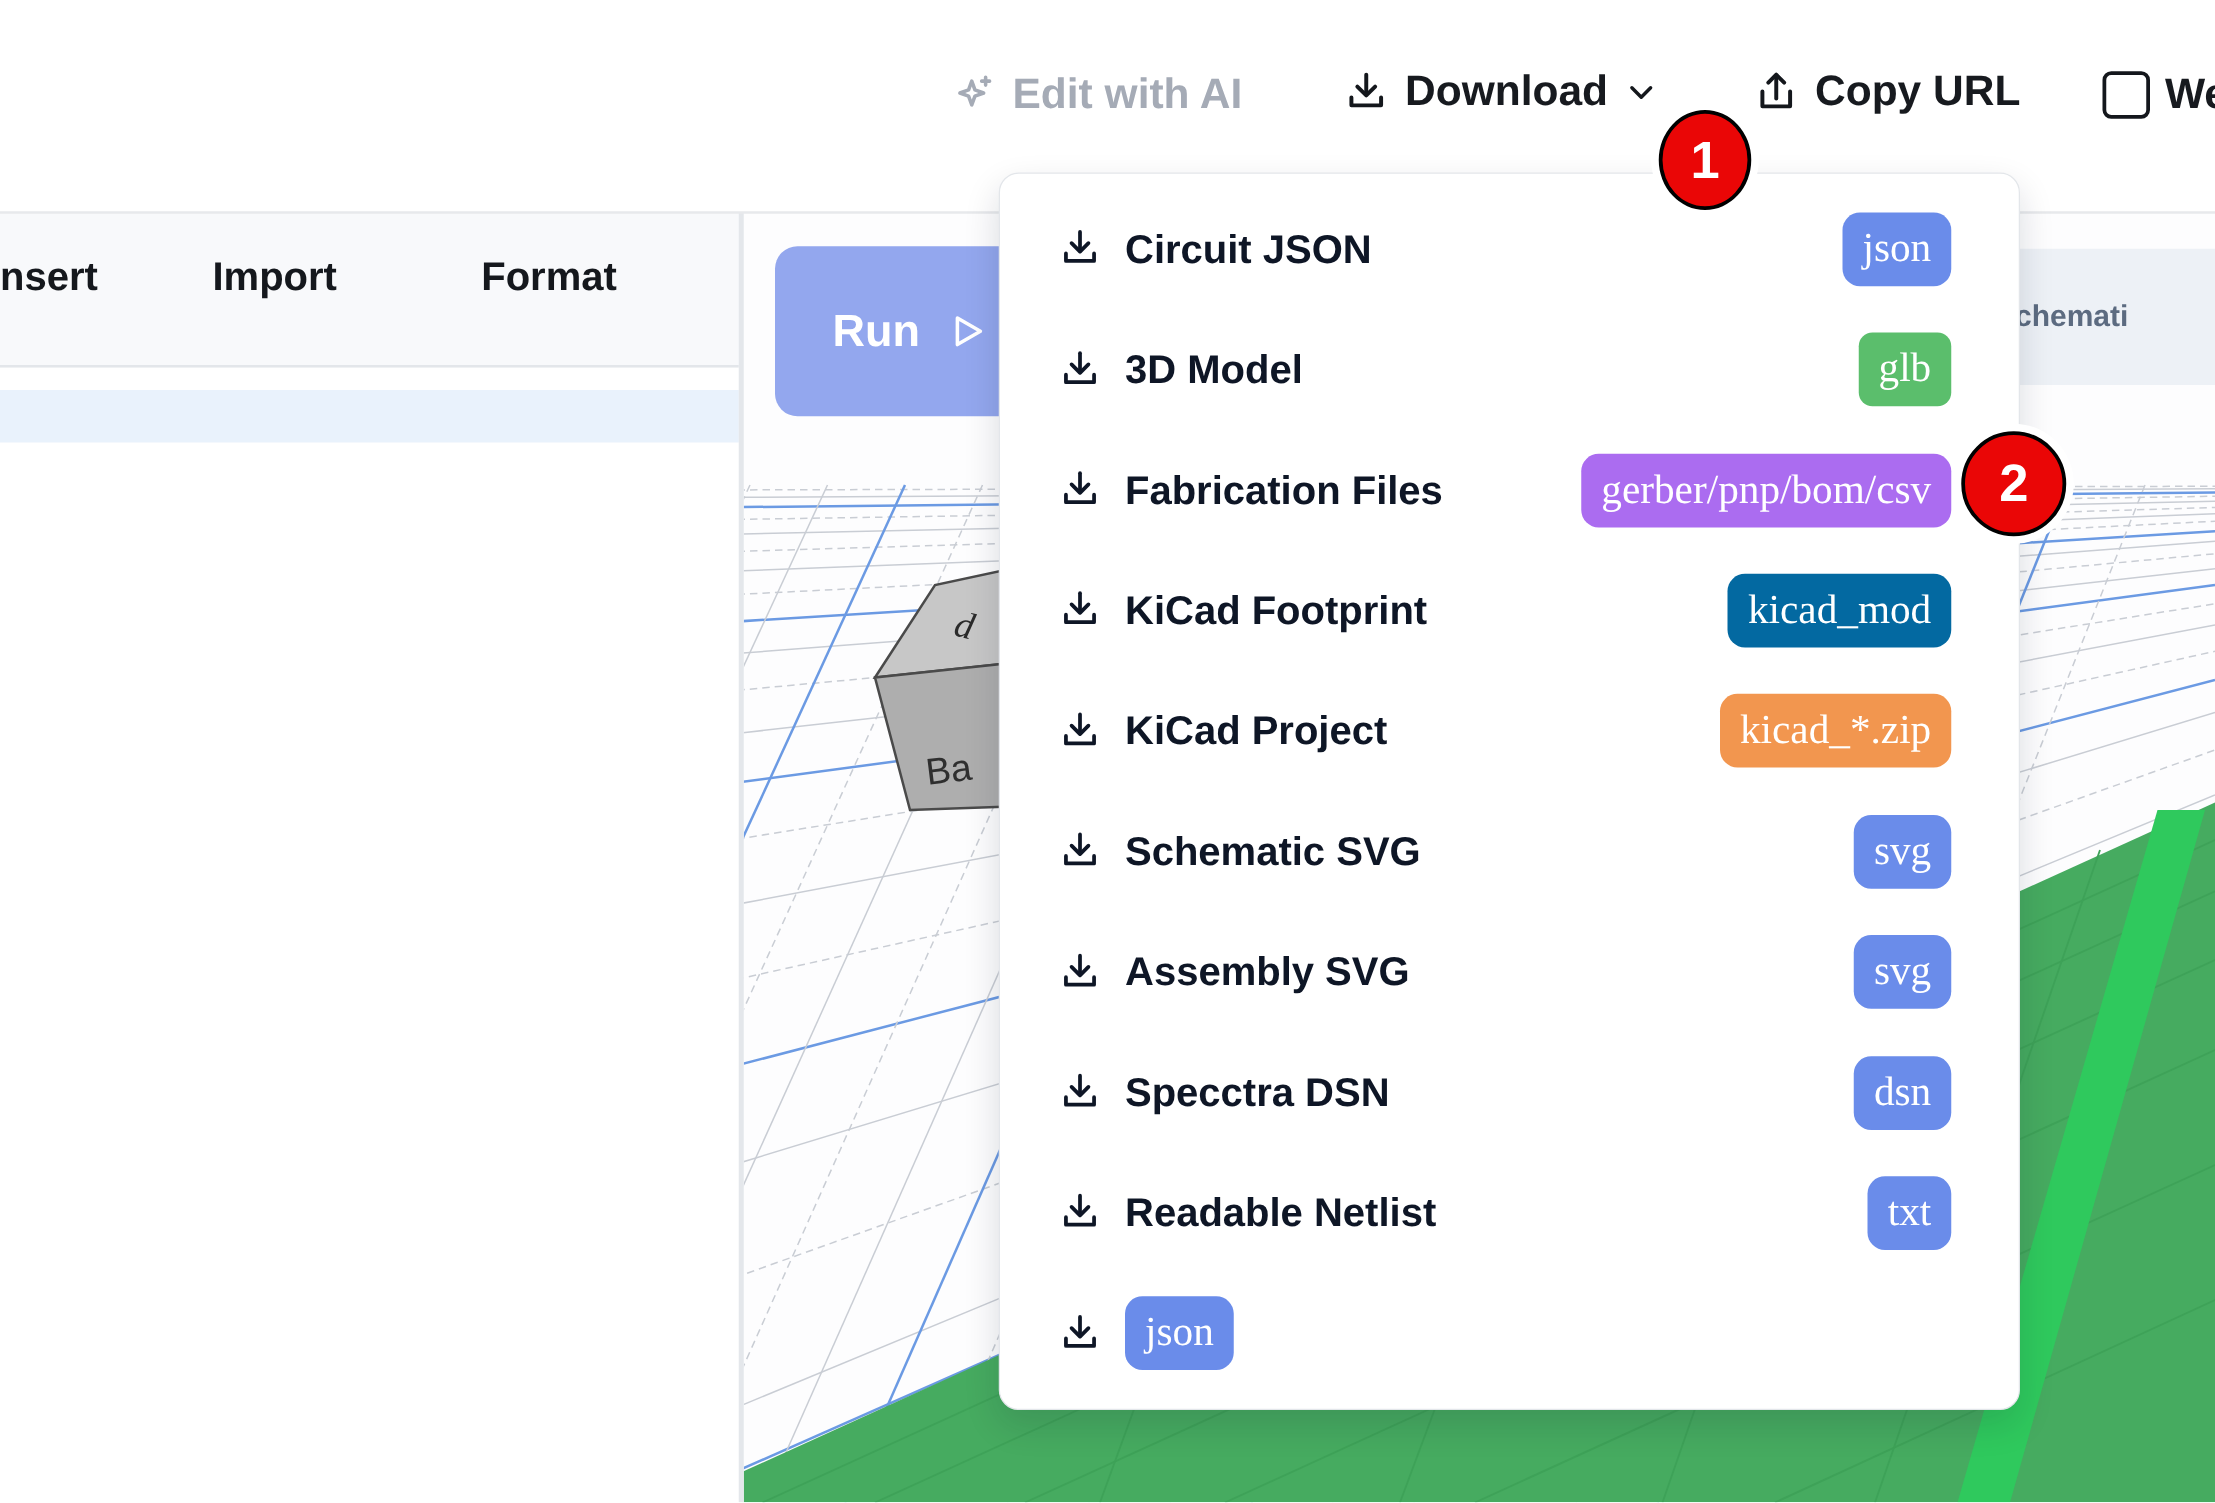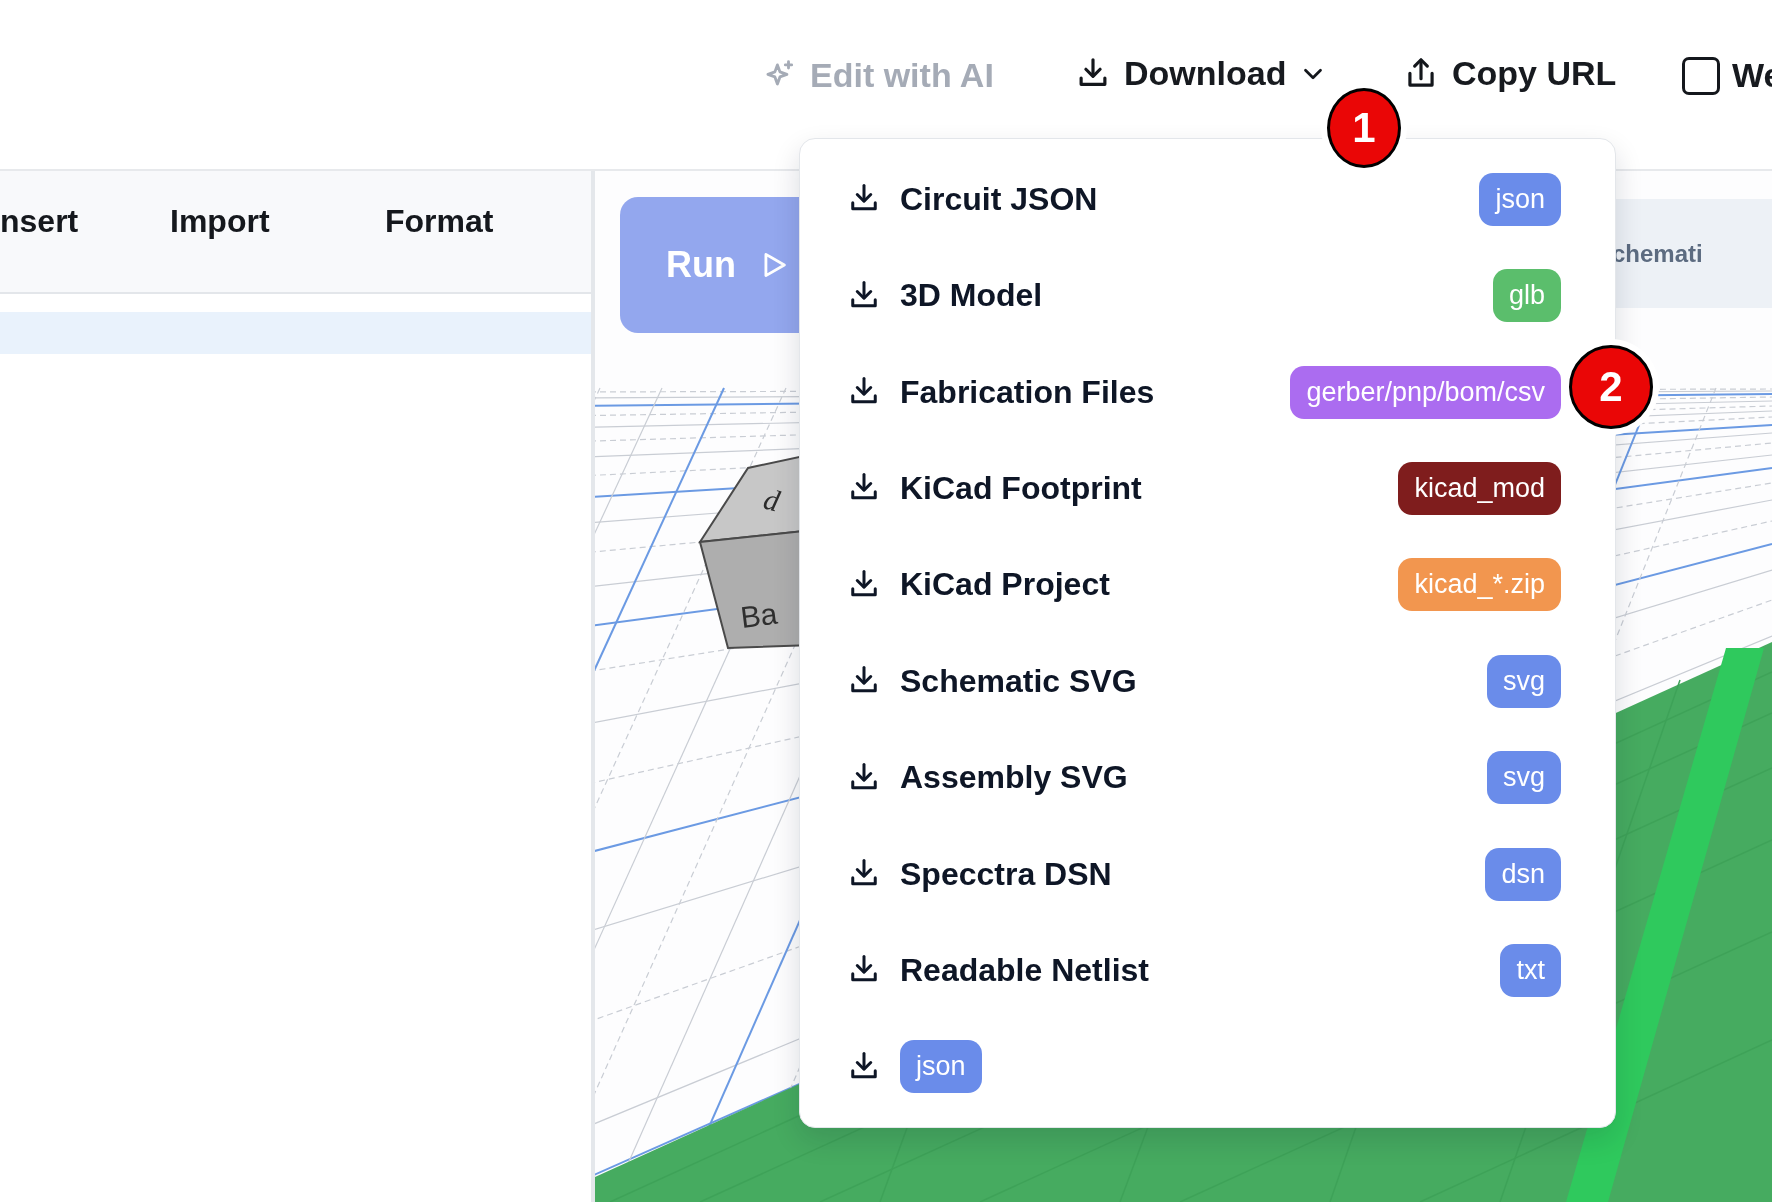--- a/index.html
+++ b/index.html
@@ -34,21 +34,21 @@
   .tab-band span{font-size:24px;font-weight:600;color:#5C6B80;padding-left:52px;}
 
   
   .dropdown{position:absolute;left:799px;top:138px;width:817px;height:990px;background:#fff;
             border:1px solid #E3E6EA;border-radius:16px;z-index:5;
             box-shadow:0 12px 28px rgba(16,24,40,.14);
             display:flex;flex-direction:column;padding:12px 0;box-sizing:border-box;}
   .menu-row{flex:1 1 auto;display:flex;align-items:center;padding:0 54px 0 46px;cursor:pointer;}
   .menu-row .dl-icon{width:36px;height:36px;color:#0E1626;margin-right:18px;flex:0 0 auto;}
   .menu-label{font-size:32px;font-weight:600;color:#0E1626;flex:1 1 auto;}
-  .badge{font-family:Liberation Sans, sans-serif;font-size:27px;color:#fff;
+  .badge{font-family:Liberation Serif, serif;font-size:33px;color:#fff;
          padding:13px 16px;border-radius:14px;line-height:1;flex:0 0 auto;}
 
   
   .marker{position:absolute;border-radius:50%;border:3px solid #000;box-shadow:0 0 0 6px #fff;
           display:flex;align-items:center;justify-content:center;
           color:#fff;font-size:42px;font-weight:bold;z-index:9;}
   .marker-1{left:1327px;top:88px;width:68px;height:74px;}
   .marker-2{left:1569px;top:345px;width:78px;height:78px;}
 </style>
 </head>
@@ -214,41 +214,41 @@
       <span class="badge" style="background-color: rgb(106, 140, 234);">json</span>
     </div>
 
     <div class="menu-row">
       <svg class="dl-icon" viewBox="0 0 24 24" fill="none" stroke="currentColor" stroke-width="2" stroke-linecap="round" stroke-linejoin="round">
           <path d="M12 3v10"></path>
           <path d="M7.5 9l4.5 4.5L16.5 9"></path>
           <path d="M4.5 14.5v4h15v-4"></path>
         </svg>
       <span class="menu-label">3D Model</span>
-      <span class="badge" style="background-color: rgb(91, 190, 108);">glb</span>
+      <span class="badge" style="background-color: rgb(91, 190, 108); border-radius: 11px;">glb</span>
     </div>
 
     <div class="menu-row">
       <svg class="dl-icon" viewBox="0 0 24 24" fill="none" stroke="currentColor" stroke-width="2" stroke-linecap="round" stroke-linejoin="round">
           <path d="M12 3v10"></path>
           <path d="M7.5 9l4.5 4.5L16.5 9"></path>
           <path d="M4.5 14.5v4h15v-4"></path>
         </svg>
       <span class="menu-label">Fabrication Files</span>
       <span class="badge" style="background-color: rgb(171, 108, 240);">gerber/pnp/bom/csv</span>
     </div>
 
     <div class="menu-row">
       <svg class="dl-icon" viewBox="0 0 24 24" fill="none" stroke="currentColor" stroke-width="2" stroke-linecap="round" stroke-linejoin="round">
           <path d="M12 3v10"></path>
           <path d="M7.5 9l4.5 4.5L16.5 9"></path>
           <path d="M4.5 14.5v4h15v-4"></path>
         </svg>
       <span class="menu-label">KiCad Footprint</span>
-      <span class="badge" style="background-color: #7f1d1d;">kicad_mod</span>
+      <span class="badge" style="background-color: #0369a1;">kicad_mod</span>
     </div>
 
     <div class="menu-row">
       <svg class="dl-icon" viewBox="0 0 24 24" fill="none" stroke="currentColor" stroke-width="2" stroke-linecap="round" stroke-linejoin="round">
           <path d="M12 3v10"></path>
           <path d="M7.5 9l4.5 4.5L16.5 9"></path>
           <path d="M4.5 14.5v4h15v-4"></path>
         </svg>
       <span class="menu-label">KiCad Project</span>
       <span class="badge" style="background-color: rgb(242, 150, 79);">kicad_*.zip</span>

